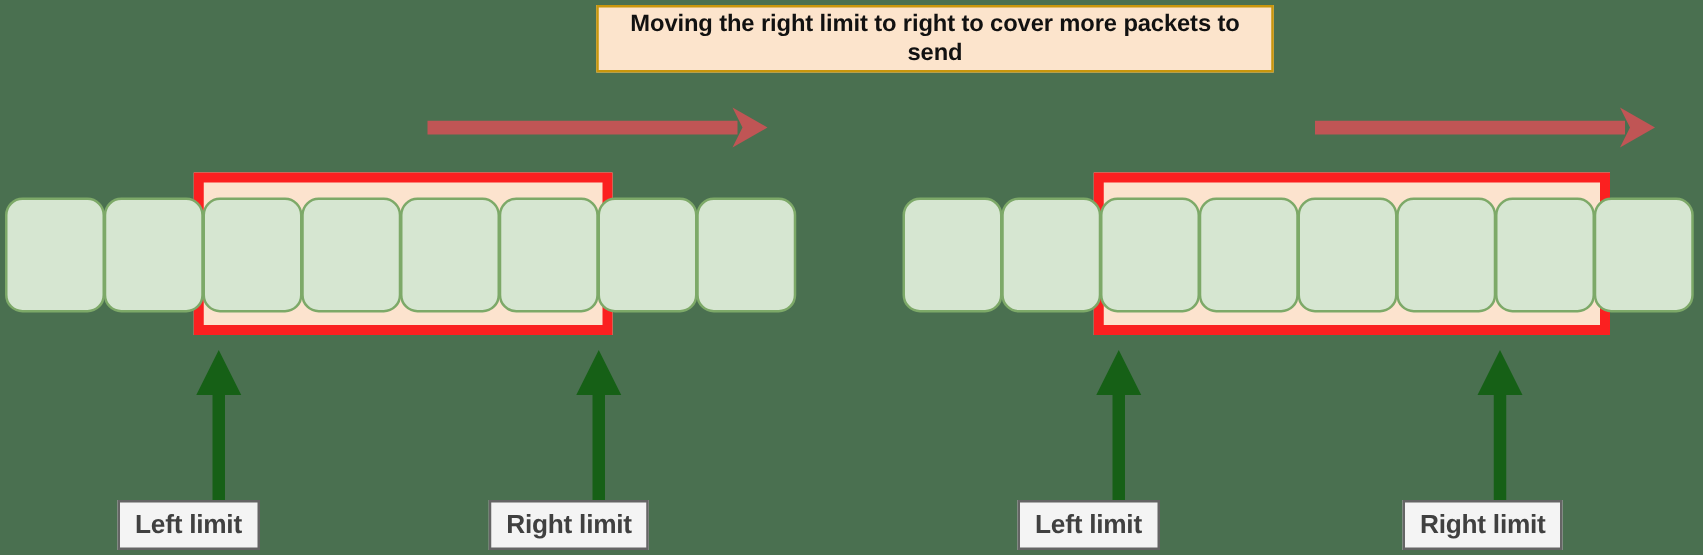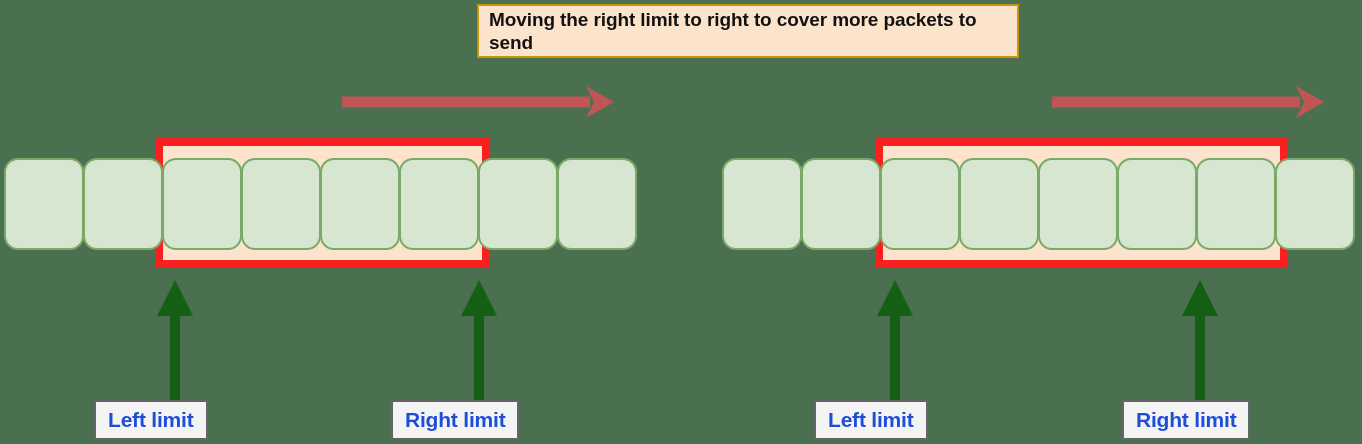--- a/index.html
+++ b/index.html
@@ -25,21 +25,21 @@
     left: 477px;
     top: 4px;
     width: 542px;
     height: 54px;
     background: #fce4cc;
     border: 2px solid #c8960c;
     box-sizing: border-box;
     display: flex;
     align-items: center;
     justify-content: center;
-    text-align: left;
+    text-align: center;
     color: #111111;
     font-size: 19px;
     font-weight: bold;
     line-height: 1.22;
     letter-spacing: -0.1px;
     padding: 0 10px;
   }
 
   
   .motion-arrow {
@@ -72,21 +72,21 @@
 
   
   .pointer {
     position: absolute;
   }
   .limit-label {
     position: absolute;
     background: #f4f4f4;
     border: 2px solid #656565;
     box-sizing: border-box;
-    color: #1d4ed8;
+    color: #404040;
     font-size: 21px;
     font-weight: bold;
     display: flex;
     align-items: center;
     height: 40px;
     padding: 0 12px;
     white-space: nowrap;
     letter-spacing: -0.2px;
   }
 </style>

